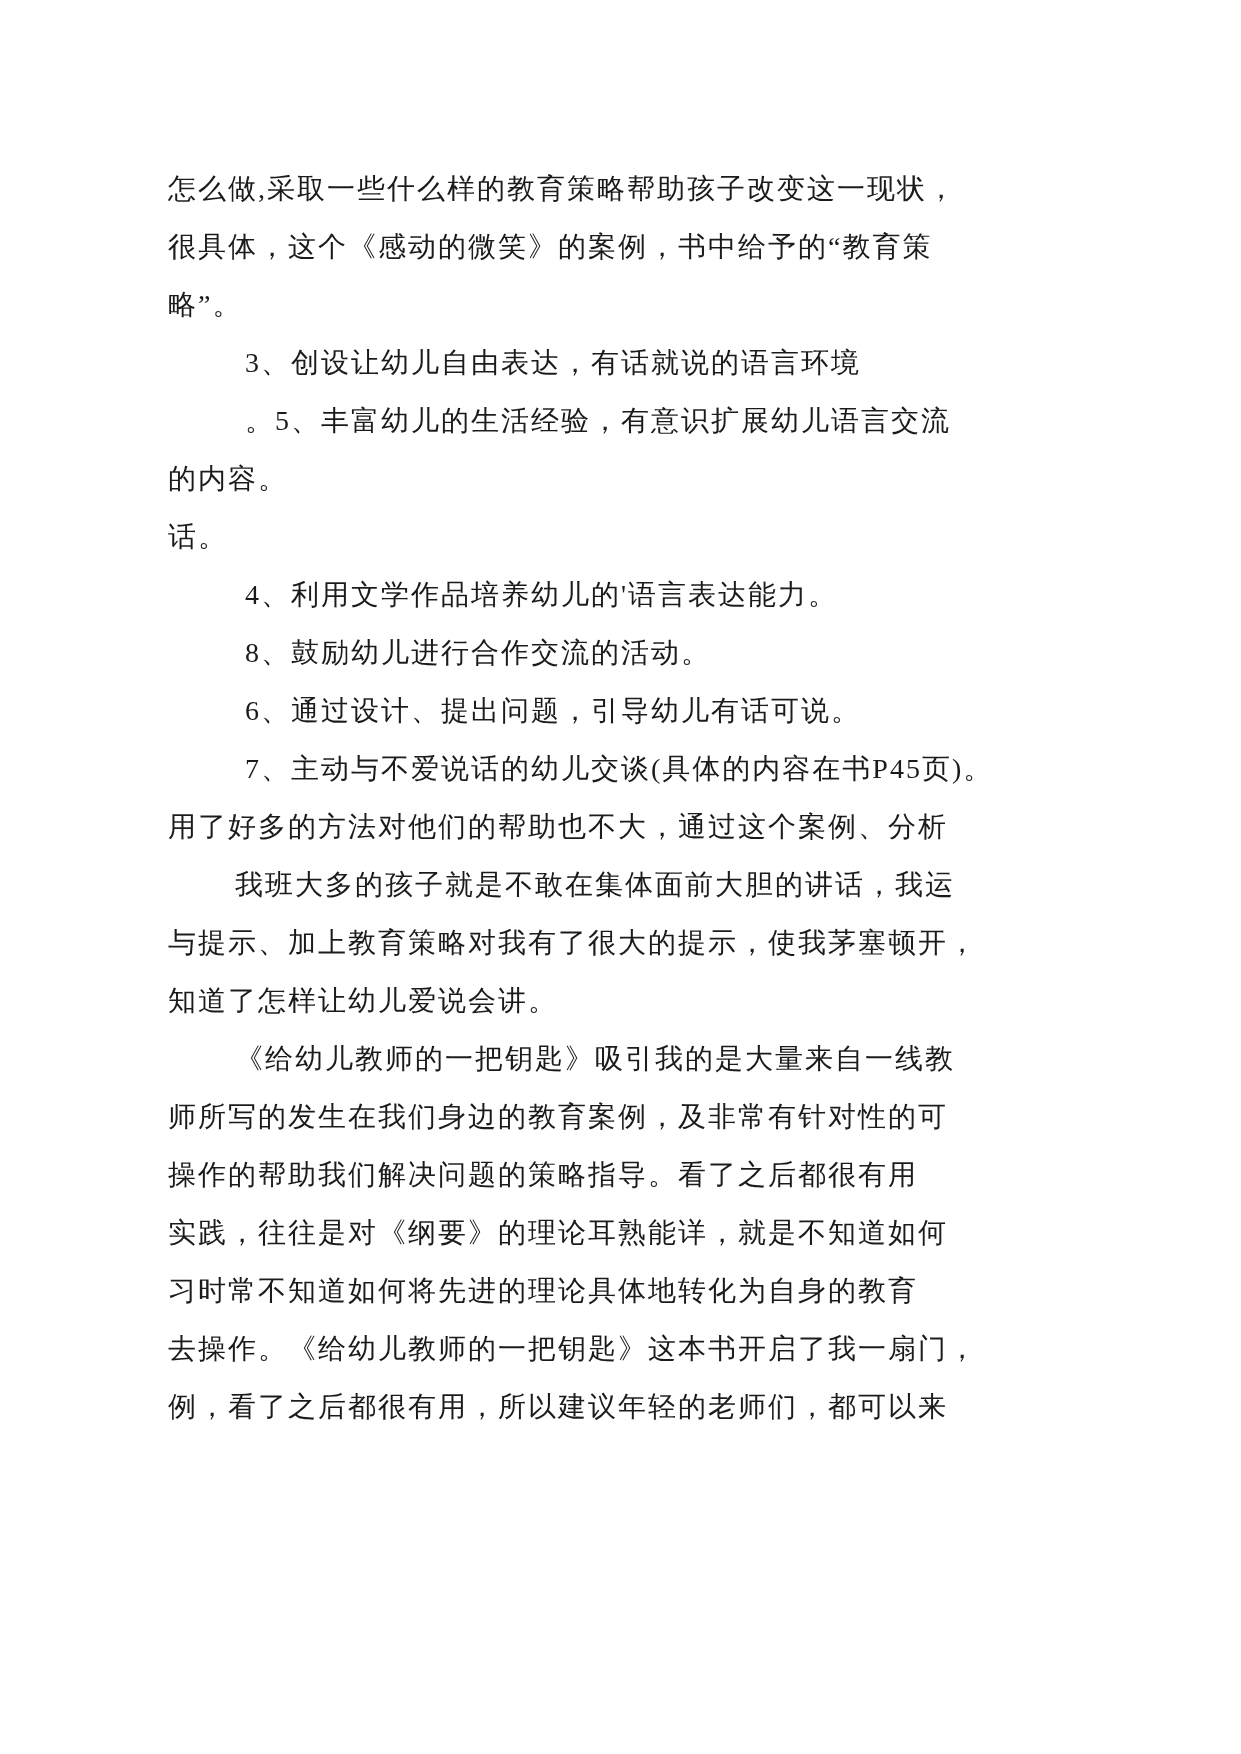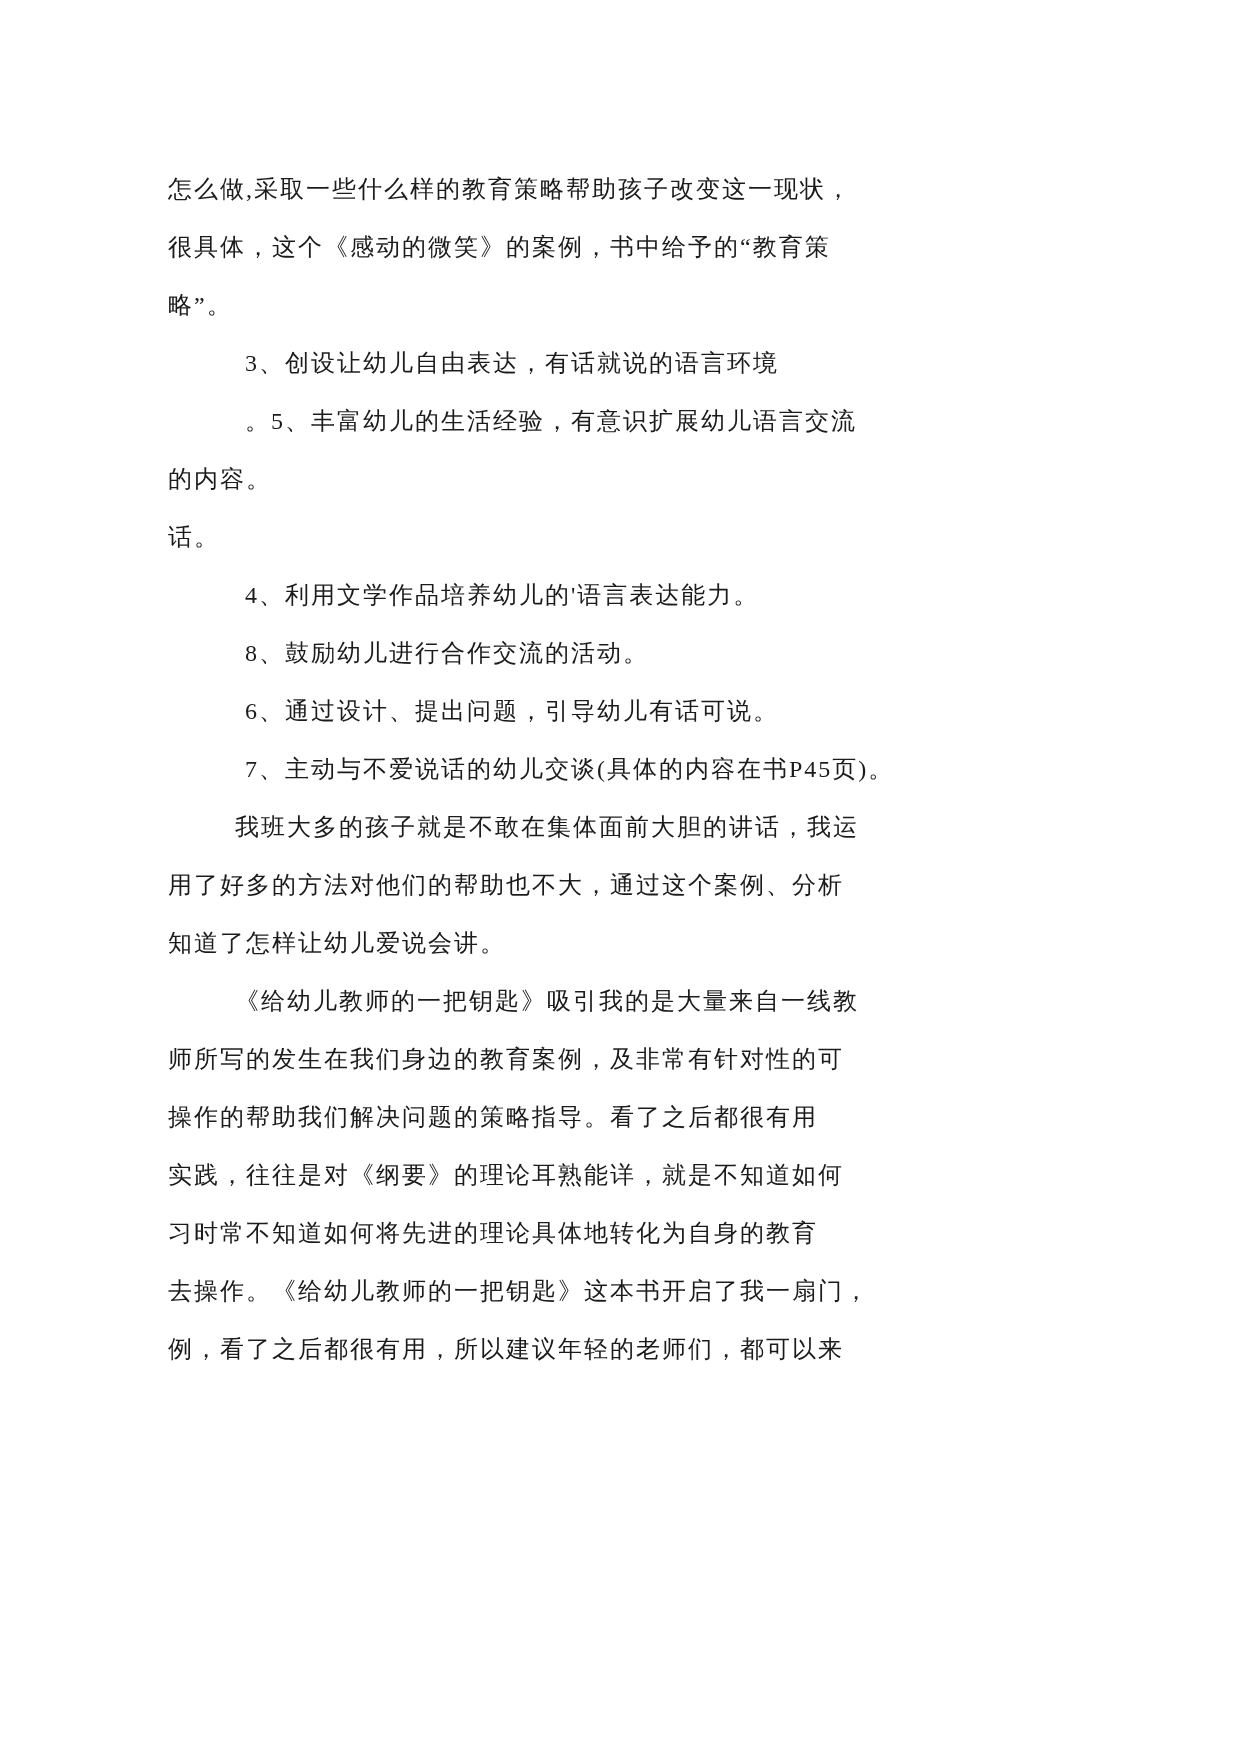--- a/index.html
+++ b/index.html
@@ -17,21 +17,21 @@
   }
   .text-block {
     position: absolute;
     left: 168px;
     top: 160px;
     width: 910px;
   }
   .line {
     height: 58px;
     line-height: 58px;
-    font-size: 24px;
+    font-size: 28px;
     letter-spacing: 2px;
     color: #1b1b1b;
     white-space: nowrap;
     font-weight: 400;
   }
   .indent-list { padding-left: 77px; }
   .indent-para { padding-left: 67px; }
 </style>
 </head>
 <body>
@@ -42,22 +42,23 @@
     <div class="line">很具体，这个《感动的微笑》的案例，书中给予的“教育策</div>
     <div class="line">略”。</div>
     <div class="line indent-list">3、创设让幼儿自由表达，有话就说的语言环境</div>
     <div class="line indent-list">。5、丰富幼儿的生活经验，有意识扩展幼儿语言交流</div>
     <div class="line">的内容。</div>
     <div class="line">话。</div>
     <div class="line indent-list">4、利用文学作品培养幼儿的'语言表达能力。</div>
     <div class="line indent-list">8、鼓励幼儿进行合作交流的活动。</div>
     <div class="line indent-list">6、通过设计、提出问题，引导幼儿有话可说。</div>
     <div class="line indent-list">7、主动与不爱说话的幼儿交谈(具体的内容在书P45页)。</div>
+    <div class="line">用了好多的方法对他们的帮助也不大，通过这个案例、分析</div>
     <div class="line indent-para">我班大多的孩子就是不敢在集体面前大胆的讲话，我运</div>
-    <div class="line">用了好多的方法对他们的帮助也不大，通过这个案例、分析</div>
+    <div class="line">与提示、加上教育策略对我有了很大的提示，使我茅塞顿开，</div>
     <div class="line">知道了怎样让幼儿爱说会讲。</div>
     <div class="line indent-para">《给幼儿教师的一把钥匙》吸引我的是大量来自一线教</div>
     <div class="line">师所写的发生在我们身边的教育案例，及非常有针对性的可</div>
     <div class="line">操作的帮助我们解决问题的策略指导。看了之后都很有用</div>
     <div class="line">实践，往往是对《纲要》的理论耳熟能详，就是不知道如何</div>
     <div class="line">习时常不知道如何将先进的理论具体地转化为自身的教育</div>
     <div class="line">去操作。《给幼儿教师的一把钥匙》这本书开启了我一扇门，</div>
     <div class="line">例，看了之后都很有用，所以建议年轻的老师们，都可以来</div>
   </div>
 </div>

